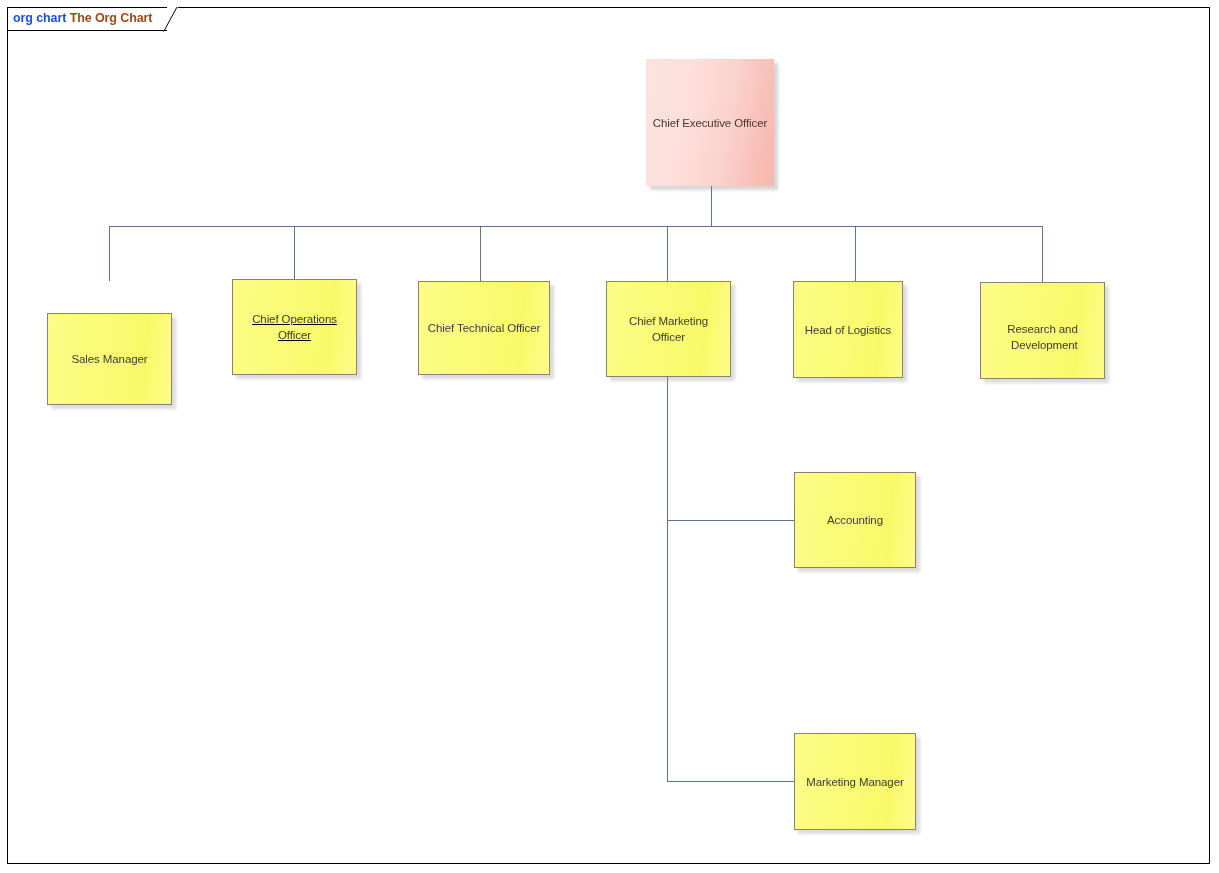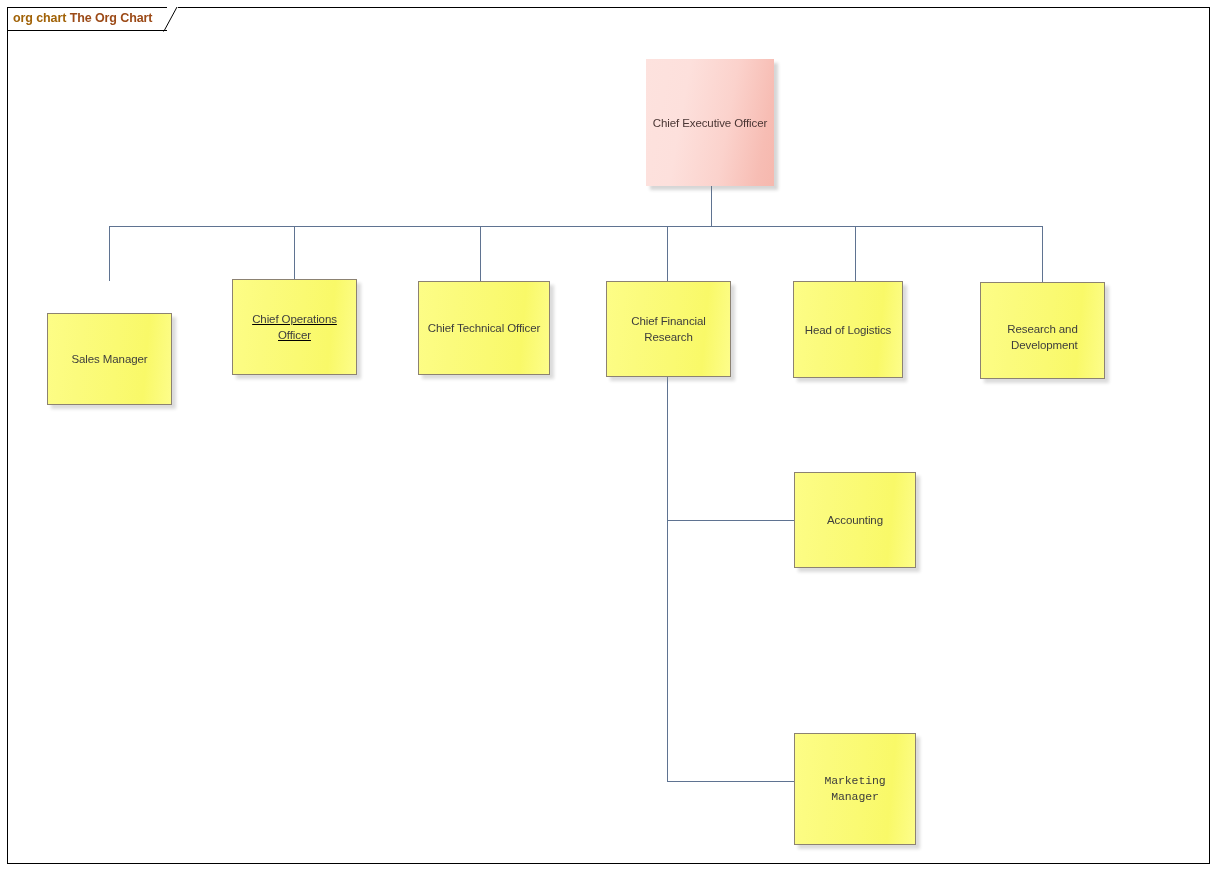--- a/index.html
+++ b/index.html
@@ -64,21 +64,21 @@
   .frame-tab-label {
     position: absolute;
     left: 13px;
     top: 11px;
     font-size: 12.5px;
     font-weight: bold;
     white-space: nowrap;
     z-index: 6;
     letter-spacing: -0.1px;
   }
-  .tab-word-a { color: #a16207; }
+  .tab-word-a { color: #1d4ed8; }
   .tab-word-b { color: #9c4a17; }
 
   
   .conn {
     position: absolute;
     background: #5f7391;
     z-index: 1;
   }
   .conn-v { width: 1px; }
   .conn-h { height: 1px; }
@@ -169,33 +169,33 @@
   <div class="node node-std" style="left:232px; top:279px; width:125px; height:96px;text-decoration:underline;">
     <span class="node-label">Chief Operations
 Officer</span>
   </div>
 
   <div class="node node-std" style="left:418px; top:281px; width:132px; height:94px;">
     <span class="node-label">Chief Technical Officer</span>
   </div>
 
   <div class="node node-std" style="left:606px; top:281px; width:125px; height:96px;">
-    <span class="node-label">Chief Financial Research</span>
+    <span class="node-label">Chief Marketing Officer</span>
   </div>
 
   <div class="node node-std" style="left:793px; top:281px; width:110px; height:97px;">
     <span class="node-label">Head of Logistics</span>
   </div>
 
   <div class="node node-std" style="left:980px; top:282px; width:125px; height:97px;">
     <span class="node-label label-left">Research and
 Development</span>
   </div>
 
   <div class="node node-std" style="left:794px; top:472px; width:122px; height:96px;">
     <span class="node-label">Accounting</span>
   </div>
 
-  <div class="node node-std" style="left:794px; top:733px; width:122px; height:112px;font-family:Liberation Mono, monospace;">
+  <div class="node node-std" style="left:794px; top:733px; width:122px; height:97px;">
     <span class="node-label">Marketing Manager</span>
   </div>
 
 </div>
 
 </body></html>

